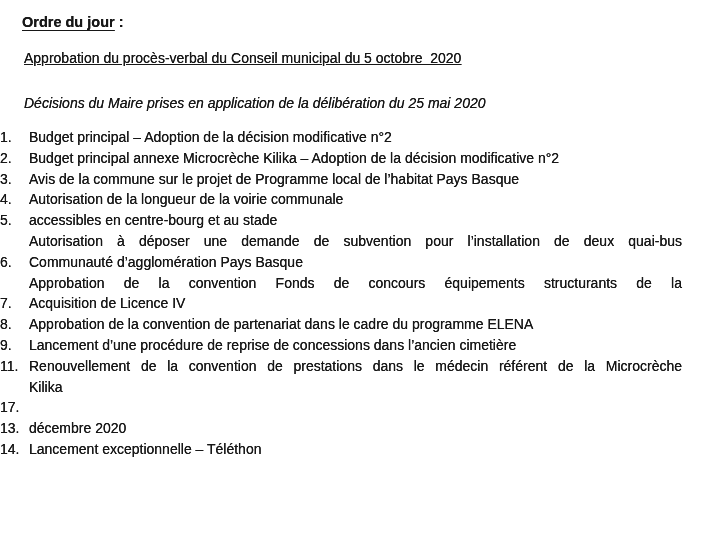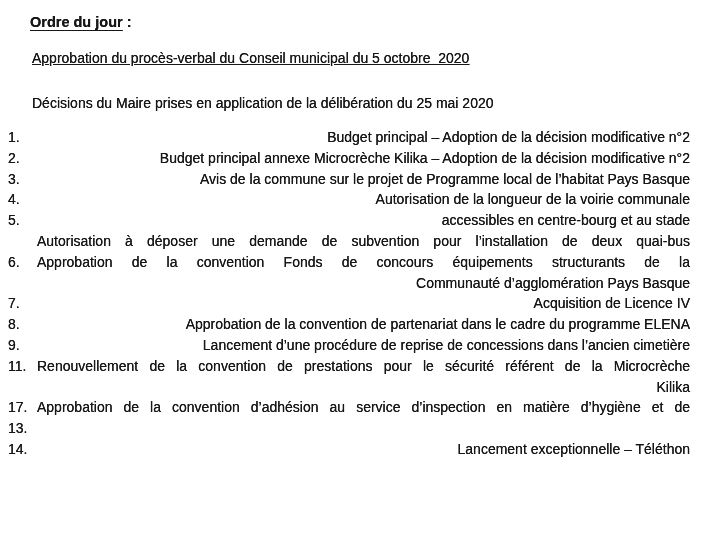--- a/index.html
+++ b/index.html
@@ -13,21 +13,21 @@
     overflow: hidden;
     font-family: "Liberation Sans", "DejaVu Sans", sans-serif;
     color: #171717;
     text-shadow: 0 0 0.45px #1a1a1a; 
   }
   .page {
     position: relative;
     width: 702px;
     height: 416px;
     box-sizing: border-box;
-    padding: 10px 12px 0 8px;
+    padding: 10px 12px 0 0;
     background: #ffffff;
   }
   .doc-title {
     margin: 2px 0 0 22px;
     font-size: 14.5px;
     font-weight: bold;
     line-height: 20px;
     white-space: pre-wrap;
   }
   .doc-title .u {
@@ -35,37 +35,37 @@
     text-decoration-thickness: 1.4px;
     text-underline-offset: 3px;
   }
   .intro {
     margin: 0 0 0 24px;
     font-size: 14px;
     line-height: 20px;
     white-space: pre-wrap;
   }
   .intro.first  { margin-top: 16px; text-decoration: underline; }
-  .intro.second { margin-top: 25px; }
+  .intro.second { margin-top: 25px; font-style: italic; }
   .agenda {
     list-style: none;
     margin: 14px 0 0 0;
     padding: 0;
     font-size: 14px;
     line-height: 20.8px;
   }
   .agenda-item { display: flex; }
   .agenda-item .num {
     flex: 0 0 29px;
     width: 29px;
   }
   .agenda-item .txt {
     width: 653px;
   }
-  .agenda-item .line { white-space: pre-wrap; text-align: right; }
+  .agenda-item .line { white-space: pre-wrap; }
   
   .agenda-item .line.fill {
     text-align: justify;
     text-align-last: justify;
   }
 </style>
 </head>
 <body>
 
 <div class="page">
@@ -104,22 +104,22 @@
       <li class="agenda-item">
         <span class="num">5.</span>
         <div class="txt">
           <div class="line">accessibles en centre-bourg et au stade</div>
           <div class="line fill">Autorisation à déposer une demande de subvention pour l’installation de deux quai-bus</div>
         </div>
       </li>
       <li class="agenda-item">
         <span class="num">6.</span>
         <div class="txt">
+          <div class="line">Communauté d’agglomération Pays Basque</div>
           <div class="line fill">Approbation de la convention Fonds de concours équipements structurants de la</div>
-          <div class="line">Communauté d’agglomération Pays Basque</div>
         </div>
       </li>
       <li class="agenda-item">
         <span class="num">7.</span>
         <div class="txt">
           <div class="line">Acquisition de Licence IV</div>
         </div>
       </li>
       <li class="agenda-item">
         <span class="num">8.</span>
@@ -129,33 +129,33 @@
       </li>
       <li class="agenda-item">
         <span class="num">9.</span>
         <div class="txt">
           <div class="line">Lancement d’une procédure de reprise de concessions dans l’ancien cimetière</div>
         </div>
       </li>
       <li class="agenda-item">
         <span class="num">11.</span>
         <div class="txt">
-          <div class="line fill">Renouvellement de la convention de prestations pour le sécurité référent de la Microcrèche</div>
+          <div class="line fill">Renouvellement de la convention de prestations dans le médecin référent de la Microcrèche</div>
           <div class="line">Kilika</div>
         </div>
       </li>
       <li class="agenda-item">
         <span class="num">17.</span>
         <div class="txt">
-          <div class="line fill">Approbation de la convention d’adhésion au service d’inspection en matière d’hygiène et de</div>
         </div>
       </li>
       <li class="agenda-item">
         <span class="num">13.</span>
         <div class="txt">
+          <div class="line">décembre 2020</div>
         </div>
       </li>
       <li class="agenda-item">
         <span class="num">14.</span>
         <div class="txt">
           <div class="line">Lancement exceptionnelle – Téléthon</div>
         </div>
       </li>
     </ol>
 

